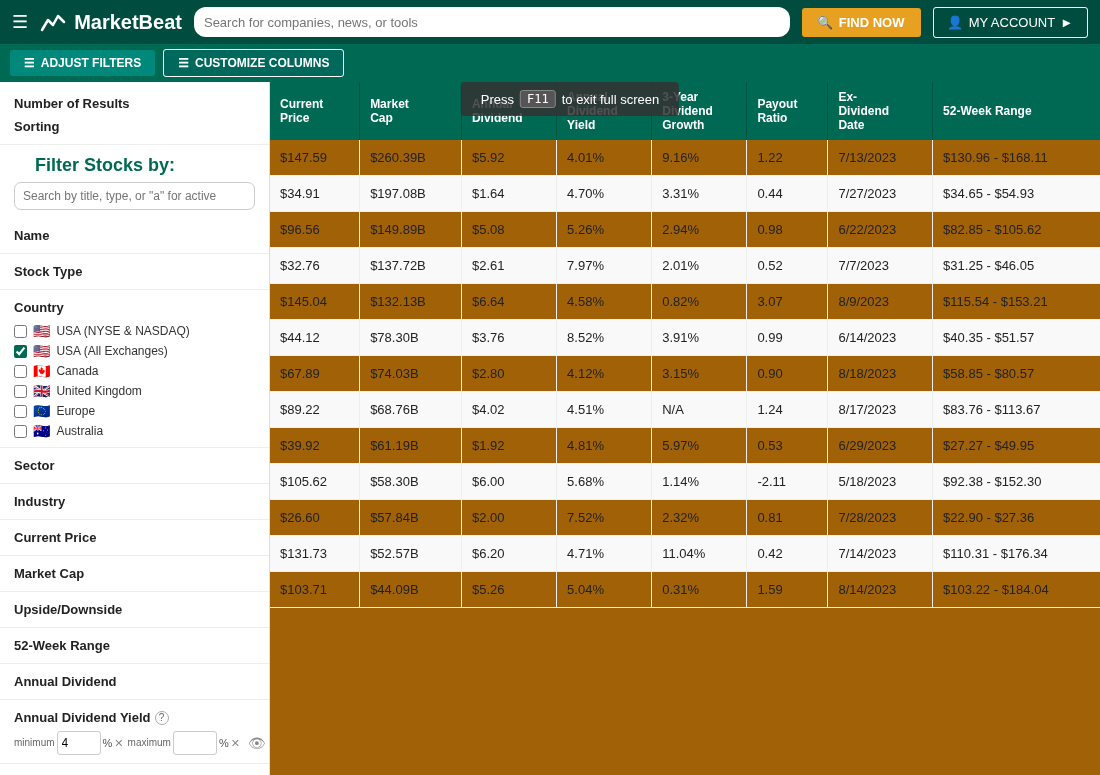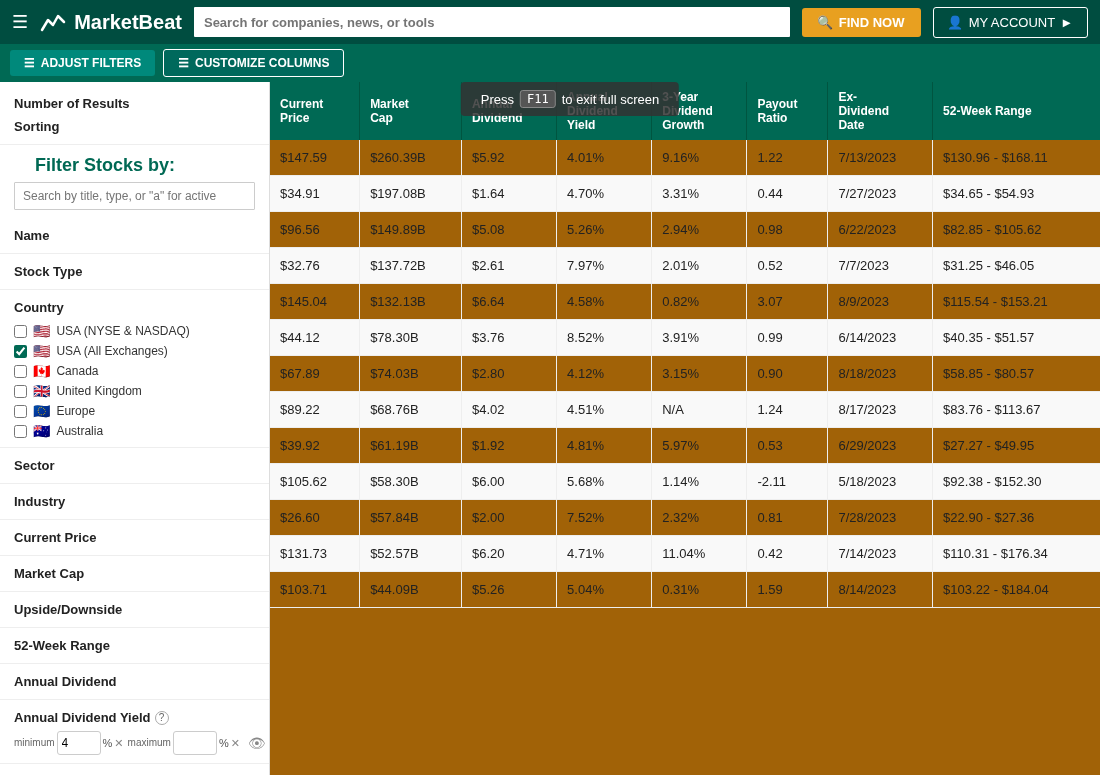--- a/index.html
+++ b/index.html
@@ -24,24 +24,23 @@
     }
     .hamburger {
       color: white;
       cursor: pointer;
       font-size: 18px;
     }
     .search-bar {
       flex: 1;
       height: 30px;
       border: none;
-      border-radius: 1px;
+      border-radius: 12px;
       padding: 4px 10px;
       font-size: 13px;
-      font-weight: bold;
     }
     .find-now-btn {
       background: #e8a020;
       color: white;
       border: none;
       padding: 7px 16px;
       cursor: pointer;
       font-size: 13px;
       font-weight: bold;
       border-radius: 3px;
@@ -145,21 +144,21 @@
       font-size: 18px;
       font-weight: bold;
       padding: 10px 14px 6px;
       margin-left: 21px;
     }
     .sidebar-search {
       margin: 0 14px 8px;
       width: calc(100% - 28px);
       height: 28px;
       border: 1px solid #ccc;
-      border-radius: 1px;
+      border-radius: 7px;
       padding: 0 8px;
       font-size: 12px;
     }
     .filter-section {
       border-bottom: 1px solid #eee;
       padding: 8px 14px;
     }
     .filter-label {
       font-size: 13px;
       font-weight: bold;

